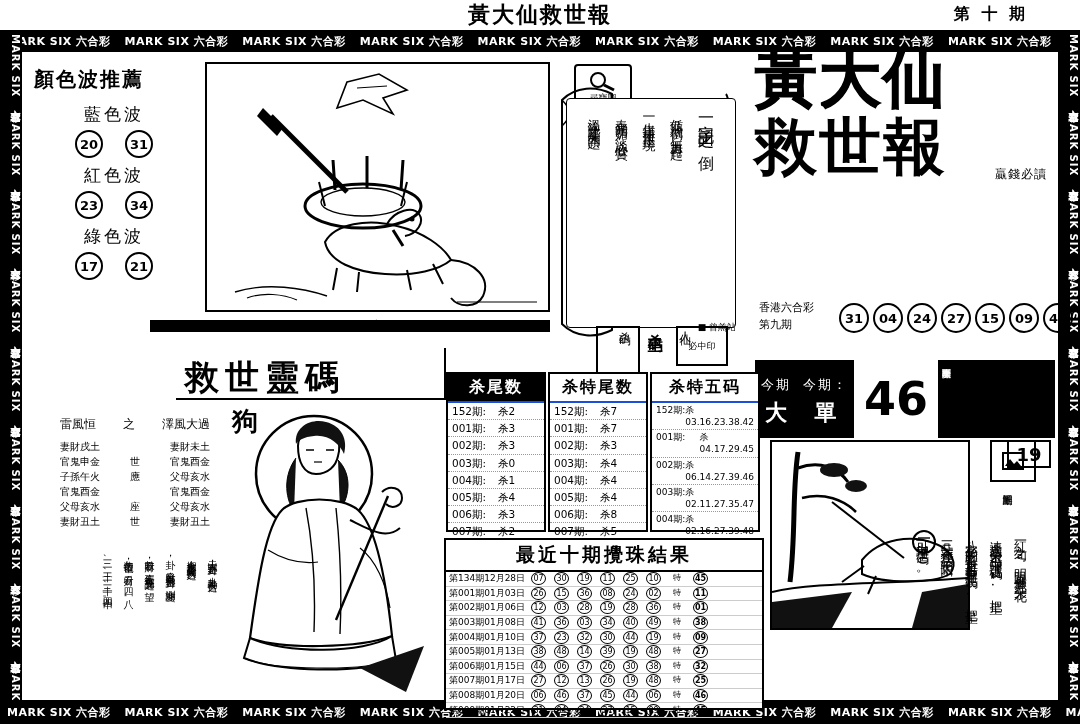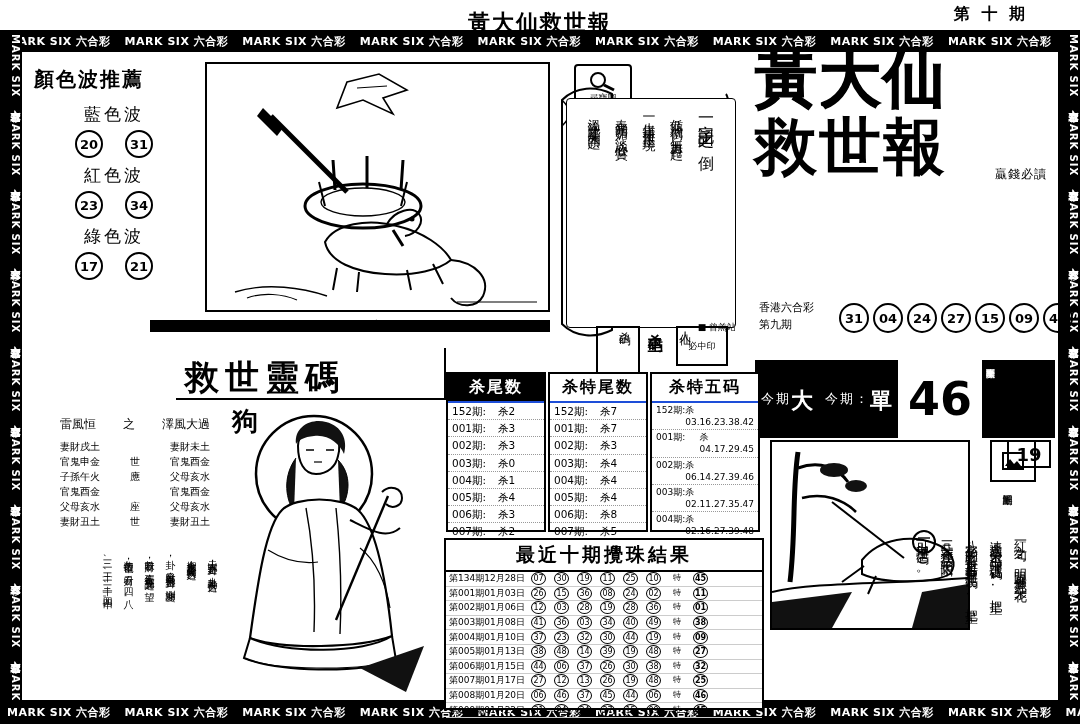--- a/index.html
+++ b/index.html
@@ -6,21 +6,21 @@
   html, body { margin:0; padding:0; }
   body {
     width:1080px; height:724px; background:#ffffff;
     font-family:"DejaVu Sans", sans-serif;
     color:#000; overflow:hidden; position:relative;
   }
   .page { position:absolute; inset:0; }
 
   
   .topbar {
-    position:absolute; left:0; top:12px; width:1080px; height:21px;
+    position:absolute; left:0; top:4px; width:1080px; height:21px;
     display:flex; align-items:center; justify-content:center;
   }
   .top-title {
     font-family:"DejaVu Serif", serif; font-weight:bold; font-size:22px;
     letter-spacing:2px;
   }
   .top-issue {
     position:absolute; right:52px; top:4px;
     font-family:"DejaVu Serif", serif; font-weight:bold; font-size:16px;
     letter-spacing:3px;
@@ -130,21 +130,21 @@
     display:flex; align-items:center; justify-content:center;
     font-size:13px; font-weight:bold;
   }
 
   
   .result-box {
     position:absolute; left:755px; top:360px; width:300px; height:78px;
     background:#000; color:#fff; display:flex; align-items:stretch;
   }
   .rb-col {
-    display:flex; flex-direction:row; align-items:center; justify-content:space-between;
+    display:flex; flex-direction:column; align-items:center; justify-content:space-between;
     padding:16px 6px;
   }
   .rb-label { font-size:13px; letter-spacing:2px; }
   .rb-val { font-size:22px; font-weight:bold; margin-top:4px; }
   .rb-big {
     font-size:46px; font-weight:bold; background:#fff; color:#000;
     padding:0 10px; display:flex; align-items:center;
   }
   .rb-side { font-size:9px; writing-mode:vertical-rl; line-height:1.4; padding:2px; }
   .rb-19 {

